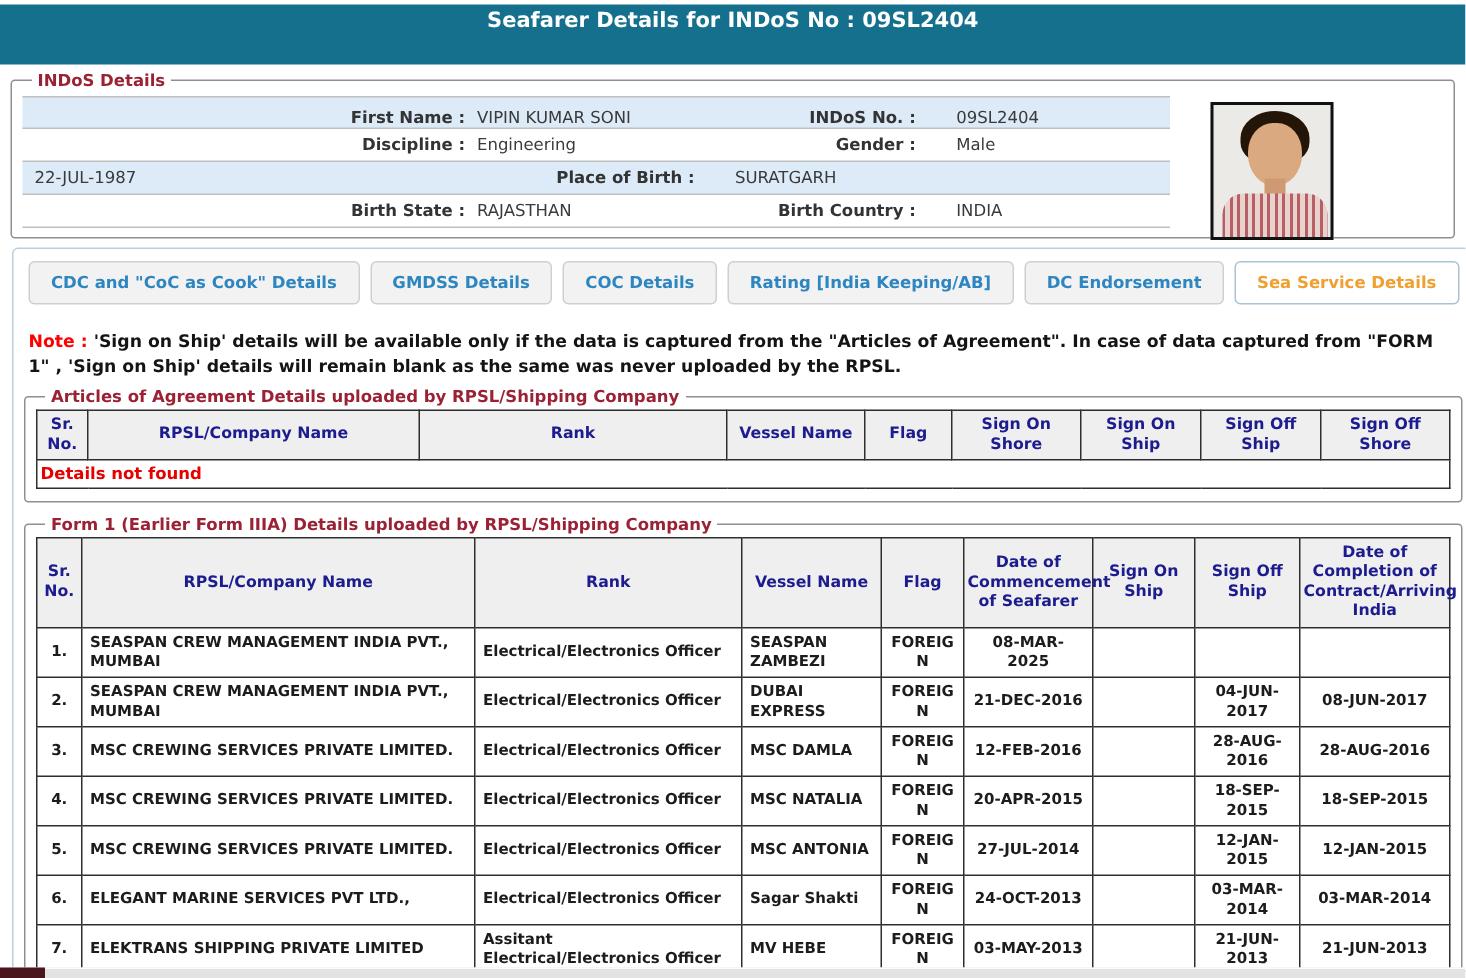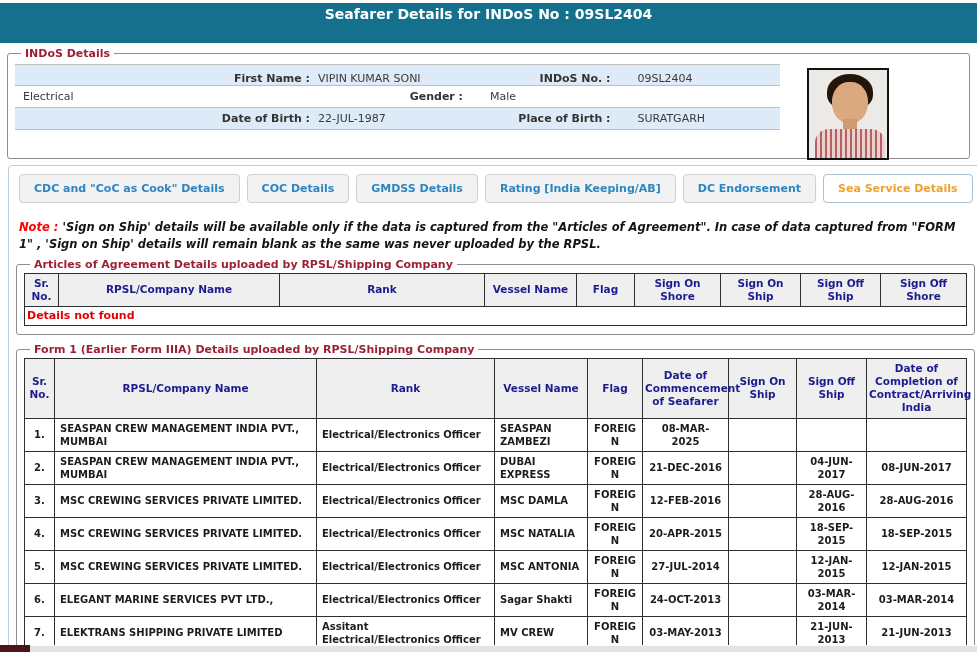--- a/index.html
+++ b/index.html
@@ -59,21 +59,21 @@
   }
   .tab-row { display:flex; gap:7px; padding:8px 10px 4px 10px; }
   .tab {
     background:#f2f2f2; border:1px solid #cfcfcf; border-radius:4px;
     color:#2E86C1; font-weight:bold; font-size:11px;
     padding:7px 14px; white-space:nowrap; cursor:pointer;
   }
   .tab.active { background:#ffffff; color:#F0A030; border-color:#a9c2d4; }
 
   .note { margin:12px 10px 0 10px; font-size:11.5px; font-weight:bold;
-          color:#141414; line-height:1.5;font-style:italic; }
+          color:#141414; line-height:1.5; }
   .note .note-prefix { color:#FF0000; }
 
   
   table { width:100%; border-collapse:collapse; table-layout:fixed; }
   th {
     background:#f0efef; color:#1C1C8F; font-size:10.5px; font-weight:bold;
     border:1px solid #2e2e2e; padding:3px 2px; text-align:center; line-height:1.25;
   }
   td {
     font-size:10px; font-weight:bold; color:#1c1c1c;
@@ -111,46 +111,52 @@
   <legend>INDoS Details</legend>
 
   <div class="info-rows">
     <div class="info-row stripe">
       <span class="lbl">First Name :</span>
       <span class="val">VIPIN KUMAR SONI</span>
       <span class="lbl2">INDoS No. :</span>
       <span class="val2">09SL2404</span>
     </div>
     <div class="info-row">
-      <span class="val">Electrical</span>
+      <span class="lbl">Discipline :</span>
+      <span class="val">Engineering</span>
       <span class="lbl2">Gender :</span>
       <span class="val2">Male</span>
     </div>
     <div class="info-row stripe">
-      <span class="lbl">Date of Birth :</span>
       <span class="val">22-JUL-1987</span>
       <span class="lbl2">Place of Birth :</span>
       <span class="val2">SURATGARH</span>
+    </div>
+    <div class="info-row">
+      <span class="lbl">Birth State :</span>
+      <span class="val">RAJASTHAN</span>
+      <span class="lbl2">Birth Country :</span>
+      <span class="val2">INDIA</span>
     </div>
   </div>
 
   <div class="photo">
     <div class="hair"></div>
     <div class="face"></div>
     <div class="neck"></div>
     <div class="shirt"></div>
   </div>
 </fieldset>
 
 <div class="main-panel">
 
   <div class="tab-row">
     <div class="tab">CDC and "CoC as Cook" Details</div>
+    <div class="tab">GMDSS Details</div>
     <div class="tab">COC Details</div>
-    <div class="tab">GMDSS Details</div>
     <div class="tab">Rating [India Keeping/AB]</div>
     <div class="tab">DC Endorsement</div>
     <div class="tab active">Sea Service Details</div>
 
   </div>
 
   <div class="note">
     <span class="note-prefix">Note :</span><span> 'Sign on Ship' details will be available only if the data is captured from the "Articles of Agreement". In case of data captured from "FORM 1" , 'Sign on Ship' details will remain blank as the same was never uploaded by the RPSL.</span>
   </div>
 
@@ -286,21 +292,21 @@
     <td class="td-c">24-OCT-2013</td>
     <td class="td-c"></td>
     <td class="td-c">03-MAR-2014</td>
     <td class="td-c">03-MAR-2014</td>
   </tr>
 
   <tr>
     <td class="td-c">7.</td>
     <td>ELEKTRANS SHIPPING PRIVATE LIMITED</td>
     <td>Assitant Electrical/Electronics Officer</td>
-    <td>MV CREW</td>
+    <td>MV HEBE</td>
     <td class="td-c">FOREIGN</td>
     <td class="td-c">03-MAY-2013</td>
     <td class="td-c"></td>
     <td class="td-c">21-JUN-2013</td>
     <td class="td-c">21-JUN-2013</td>
   </tr>
 
 </tbody>
     </table>
   </fieldset>

